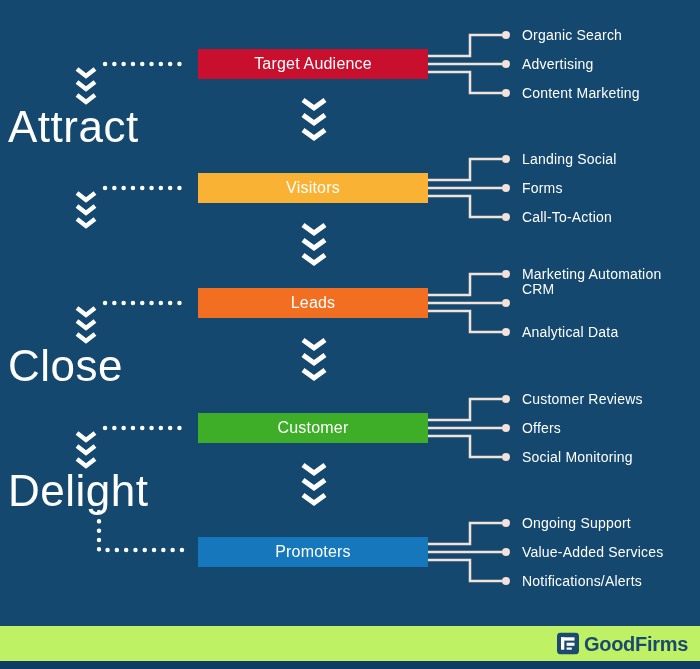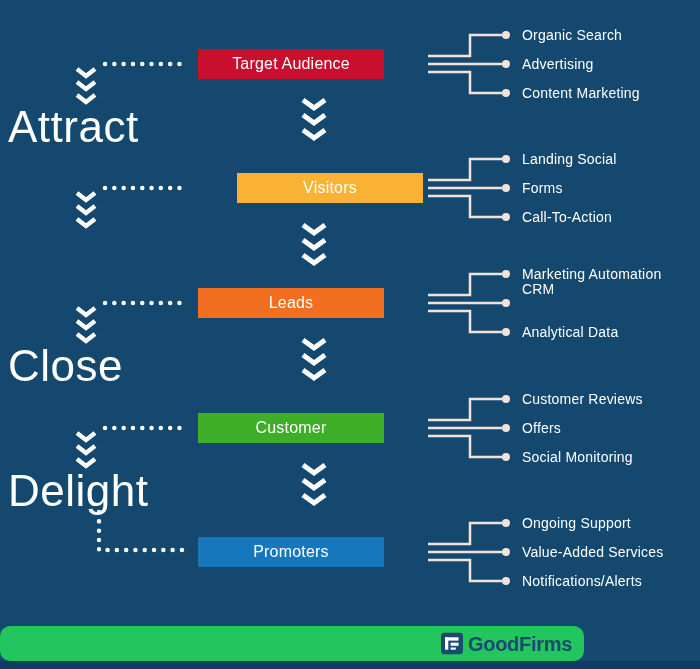--- a/index.html
+++ b/index.html
@@ -11,32 +11,32 @@
     position:absolute;left:8px;width:205px;text-align:left;
     color:#FFFFFF;font-size:44px;font-weight:300;letter-spacing:0.5px;line-height:1.15;
     font-family:"Liberation Sans",sans-serif;
   }
   .phase-arrow{position:absolute;left:72px;}
   .center-arrow{position:absolute;left:300px;}
   .l-connector{position:absolute;left:90px;top:508px;}
 
   
   .stage-box{
-    position:absolute;left:198px;width:186px;height:30px;
+    position:absolute;left:198px;width:230px;height:30px;
     display:flex;align-items:center;justify-content:center;
     color:#FFFFFF;font-size:16px;letter-spacing:0.2px;
   }
   .branch-connector{position:absolute;left:428px;}
   .branch-label{
     position:absolute;left:522px;transform:translateY(-50%);
     color:#FFFFFF;font-size:14px;white-space:nowrap;letter-spacing:0.2px;
   }
 
   
-  .footer-strip{position:absolute;left:0;top:626px;width:584px;height:35px;background:#22c55e;border-radius:10px;}
+  .footer-strip{position:absolute;left:0;top:626px;width:700px;height:35px;background:#bef264;}
   .footer-bar{position:absolute;left:0;top:661px;width:700px;height:8px;background:#0E3D63;}
   .brand{position:absolute;right:12px;top:50%;transform:translateY(-50%);
     display:flex;align-items:center;gap:5px;cursor:pointer;}
   .brand-text{color:#1B4A70;font-size:20px;font-weight:700;letter-spacing:-0.3px;}
 
   svg{display:block;}
 </style>
 </head>
 <body>
 
@@ -106,21 +106,21 @@
     <path d="M0 36 H74" fill="none" stroke="#F2E2DA" stroke-width="2.5"></path>
     <path d="M0 44 H42 V65 H74" fill="none" stroke="#F2E2DA" stroke-width="2.5"></path>
     <circle cx="78" cy="7" r="4" fill="#F2E2DA"></circle>
     <circle cx="78" cy="36" r="4" fill="#F2E2DA"></circle>
     <circle cx="78" cy="65" r="4" fill="#F2E2DA"></circle>
   </svg>
   <div class="branch-label" style="top:35px">Organic Search</div>
   <div class="branch-label" style="top:64px">Advertising</div>
   <div class="branch-label" style="top:93px">Content Marketing</div>
 
-  <div class="stage-box" style="top: 173px; background: rgb(249, 178, 51); margin-left: 39px;">
+  <div class="stage-box" style="top: 173px; background: rgb(249, 178, 51);">
     <span>Visitors</span>
   </div>
   <svg class="branch-connector" style="top:152px" width="90" height="72" viewBox="0 0 90 72">
     <path d="M0 28 H42 V7 H74" fill="none" stroke="#F2E2DA" stroke-width="2.5"></path>
     <path d="M0 36 H74" fill="none" stroke="#F2E2DA" stroke-width="2.5"></path>
     <path d="M0 44 H42 V65 H74" fill="none" stroke="#F2E2DA" stroke-width="2.5"></path>
     <circle cx="78" cy="7" r="4" fill="#F2E2DA"></circle>
     <circle cx="78" cy="36" r="4" fill="#F2E2DA"></circle>
     <circle cx="78" cy="65" r="4" fill="#F2E2DA"></circle>
   </svg>

